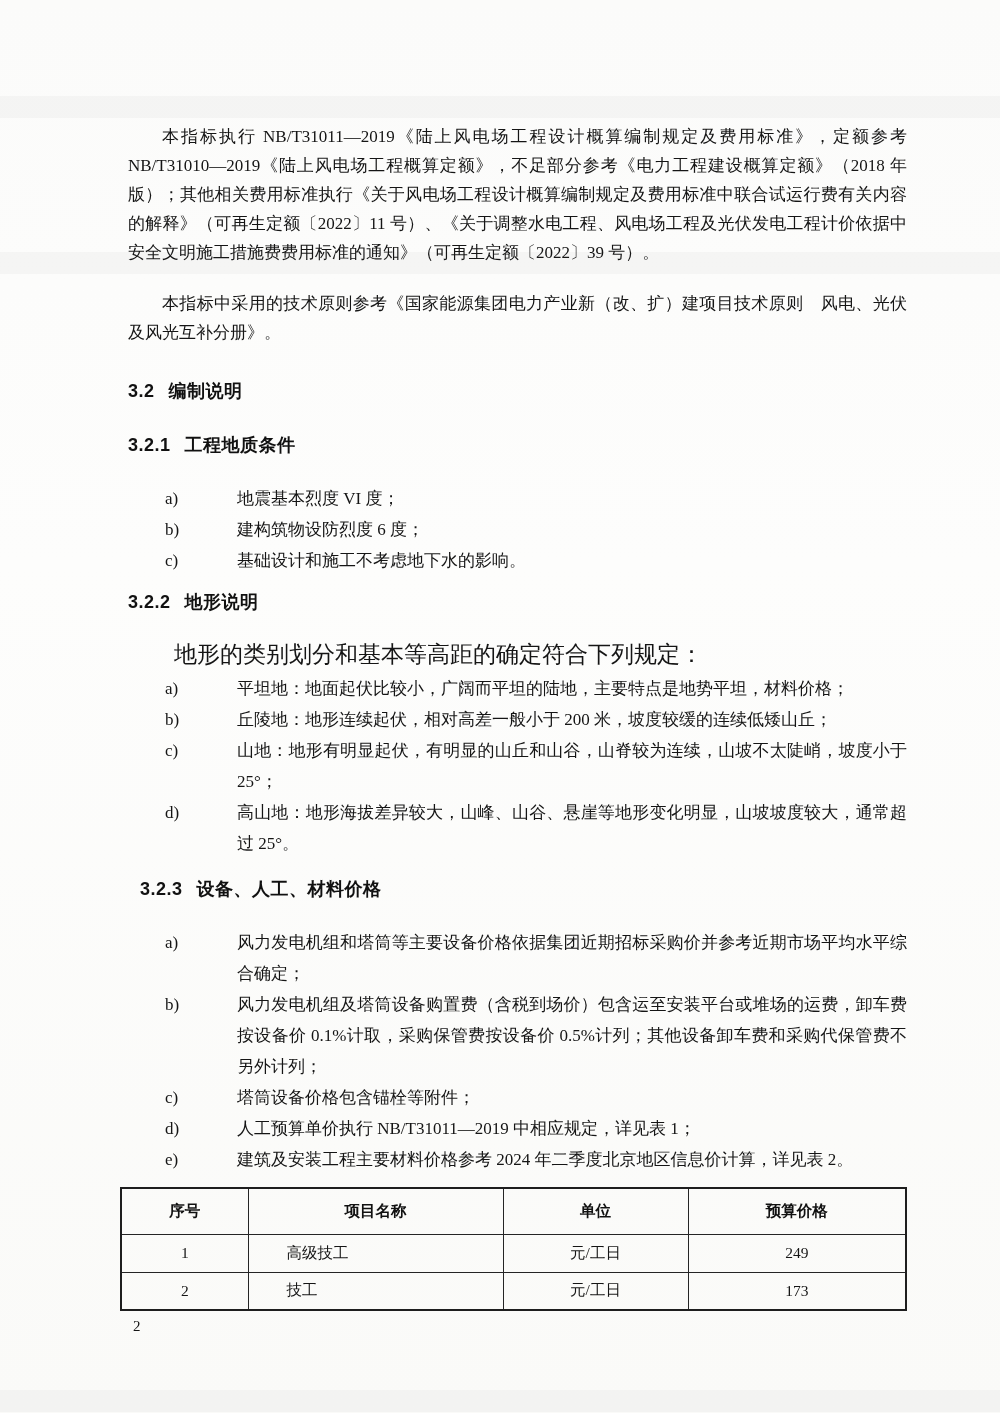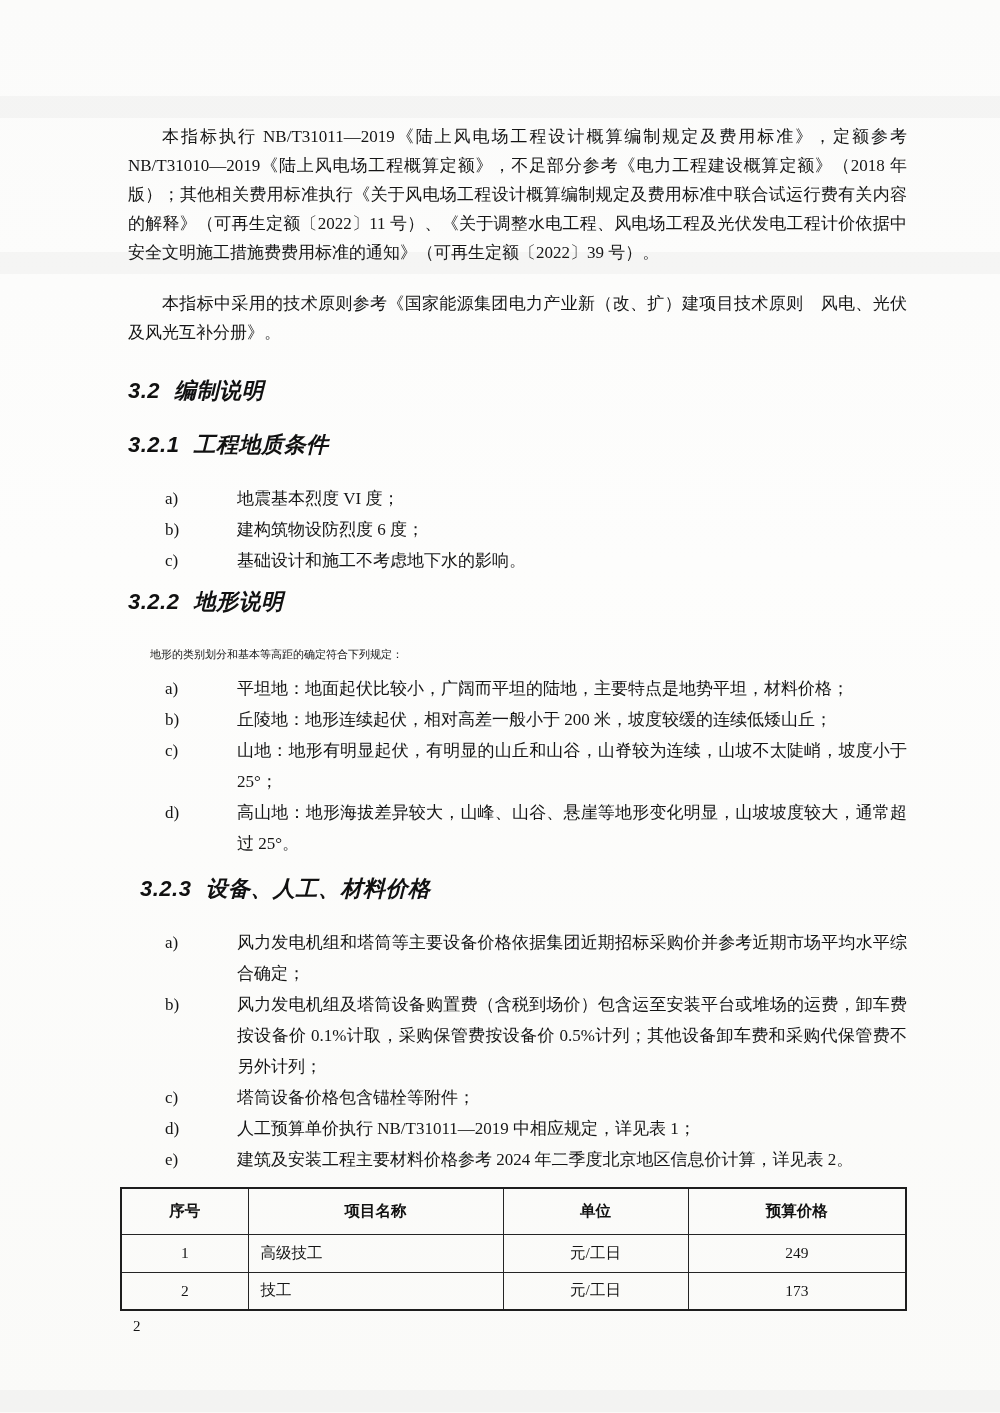--- a/index.html
+++ b/index.html
@@ -24,25 +24,24 @@
     font-size: 17px;
     line-height: 29px;
     text-align: justify;
     text-indent: 2em;
   }
   .para-2 { margin-top: 22px; }
   .heading {
     margin-top: 32px;
     font-family: "Liberation Sans", "DejaVu Sans", sans-serif;
     font-weight: 700;
-    font-size: 22px;
+    font-size: 18px;
     line-height: 24px;
     letter-spacing: 0.5px;
     color: #111;
-    font-style: italic;
   }
   .heading .h-num { margin-right: 14px; }
   .h-321 { margin-top: 30px; }
   .h-322 { margin-top: 14px; }
   .h-323 { margin-top: 18px; margin-left: 12px; }
   .list { margin-top: 26px; margin-left: 37px; }
   .list-item {
     display: flex;
     align-items: flex-start;
     font-size: 17px;
@@ -52,21 +51,21 @@
     flex: 0 0 36px;
     font-family: "Liberation Serif", serif;
   }
   .list-text {
     flex: 1 1 auto;
     text-align: justify;
     margin-left: 36px;
   }
   .intro-line {
     margin-top: 26px;
-    font-size: 11px;
+    font-size: 23px;
     line-height: 29px;
     text-indent: 2em;
   }
   .terrain-list { margin-top: 4px; }
   .table-title {
     margin-top: 26px;
     text-align: center;
     font-family: "Liberation Sans", "DejaVu Sans", sans-serif;
     font-weight: 700;
     font-size: 17px;
@@ -97,21 +96,21 @@
     font-size: 15.5px;
     color: #111;
   }
   .price-table td {
     height: 38px;
     font-size: 15.5px;
     font-family: "Liberation Serif", "DejaVu Serif", serif;
   }
   .price-table td.cell-name {
     text-align: left;
-    padding-left: 12px;
+    padding-left: 38px;
   }
   .page-number {
     margin-top: 7px;
     margin-left: 5px;
     font-size: 15px;
     font-family: "Liberation Serif", serif;
   }
   
   .scan-streak {
     position: absolute;

